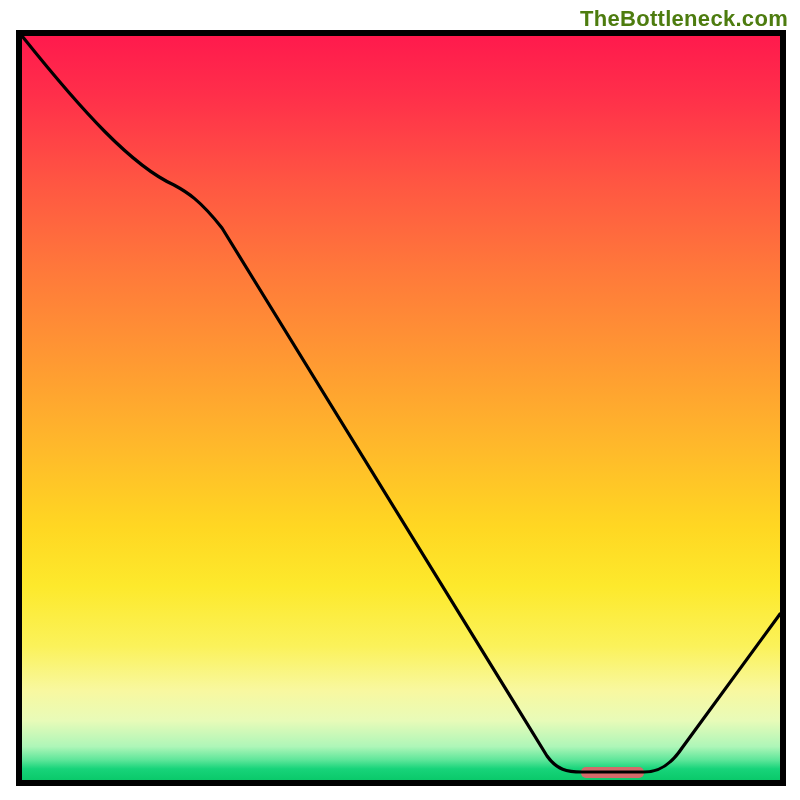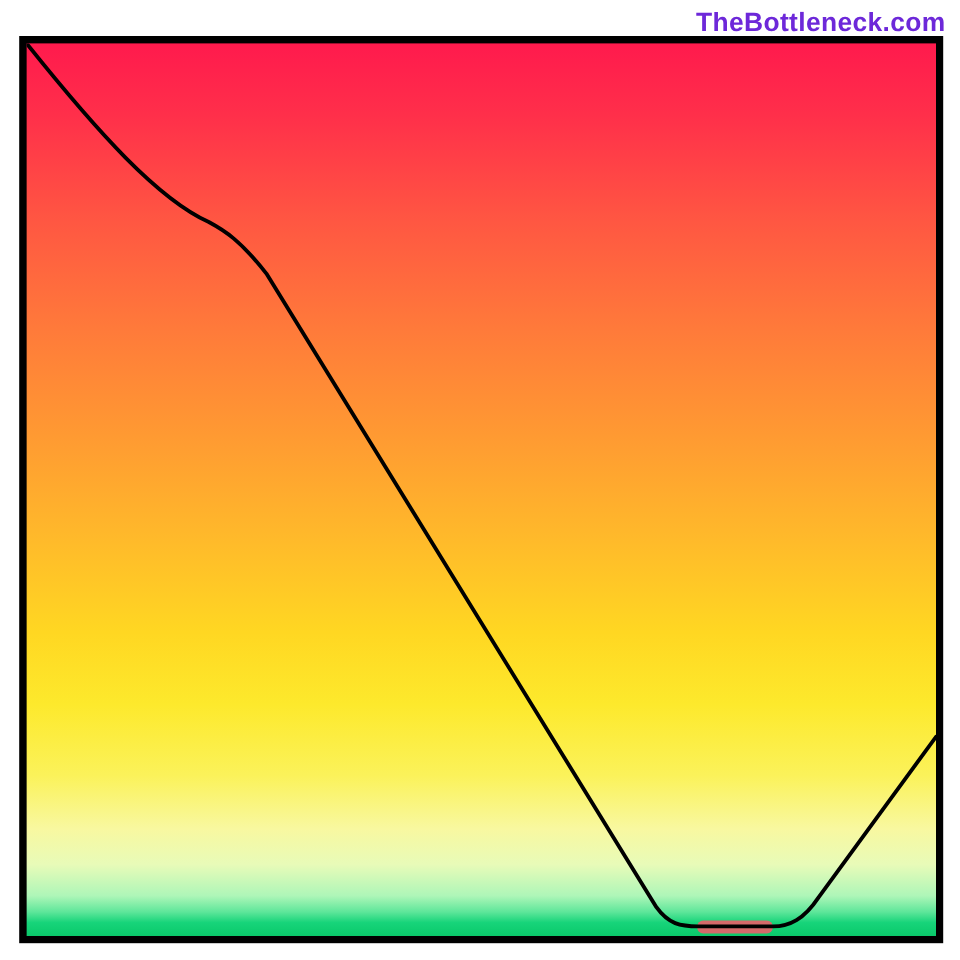--- a/index.html
+++ b/index.html
@@ -15,21 +15,21 @@
     position: relative;
     width: 800px;
     height: 800px;
   }
   .watermark {
     position: absolute;
     top: 6px;
     right: 12px;
     font-size: 22px;
     font-weight: 600;
-    color: #6d28d9;
+    color: #4d7c0f;
     letter-spacing: 0.3px;
     z-index: 30;
   }
   .plot-frame {
     position: absolute;
     left: 16px;
     top: 30px;
     width: 770px;
     height: 756px;
     background: #000000;

